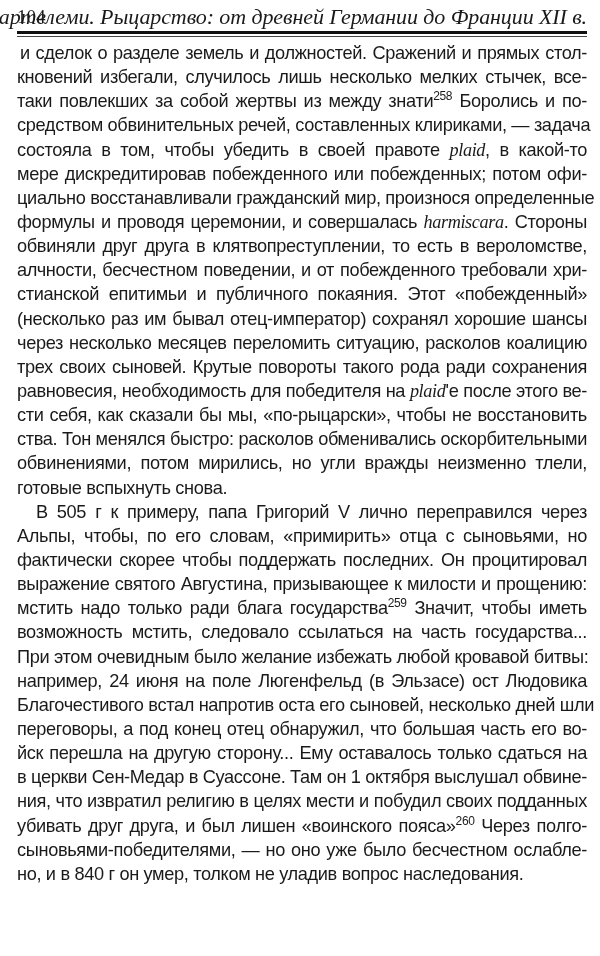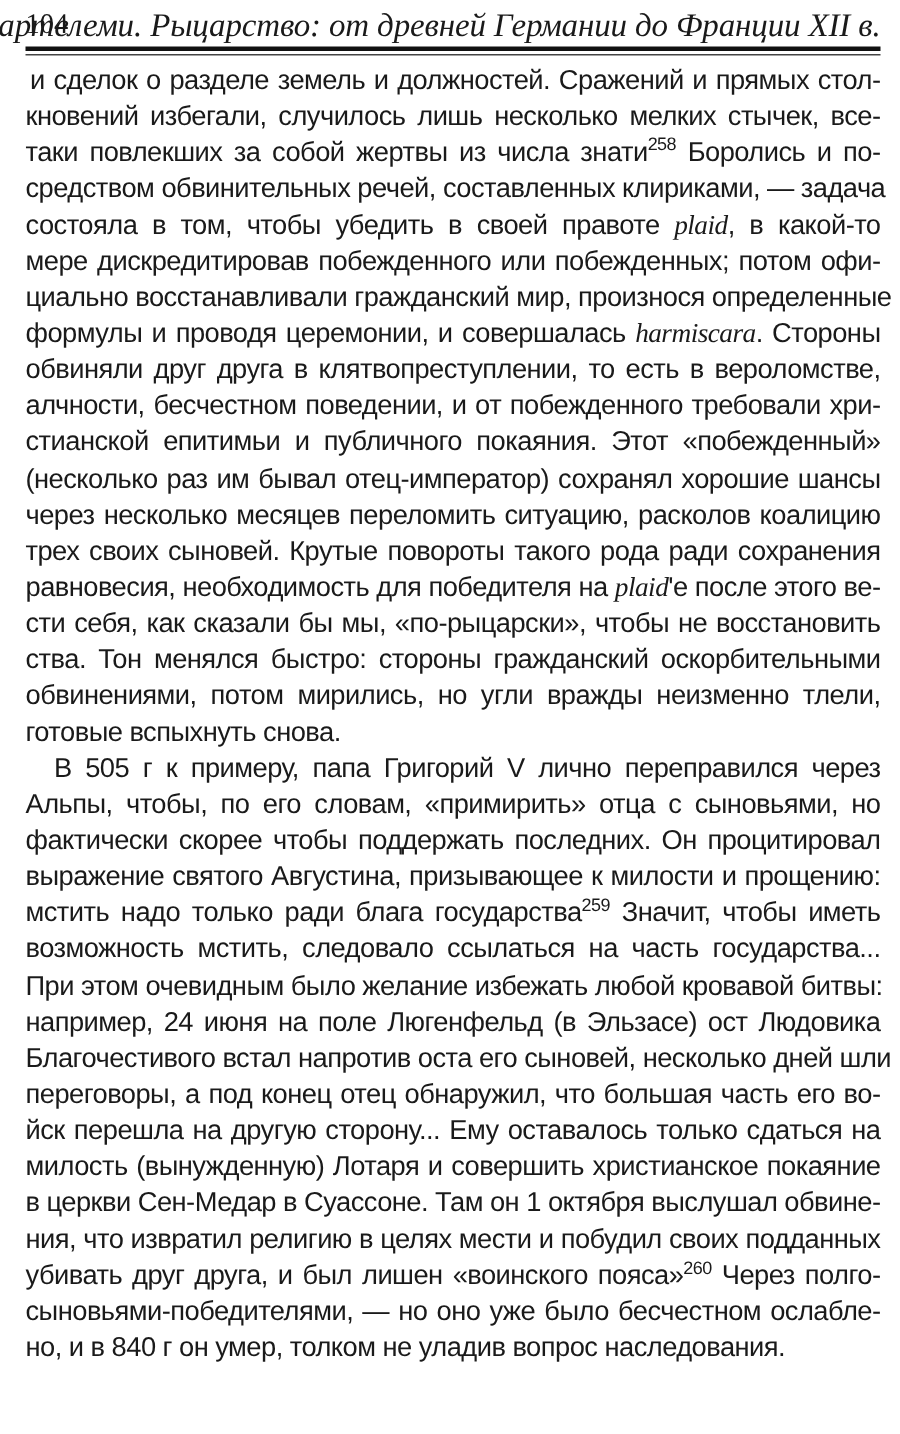--- a/index.html
+++ b/index.html
@@ -26,51 +26,50 @@
     <span class="page-num">104</span>
     <span class="running-title">Доминик Бартелеми. Рыцарство: от древней Германии до Франции XII в.</span>
   </div>
   <div class="rule-thick"></div>
   <div class="rule-thin"></div>
 
   <div class="body-text" id="body-text">
       <div>
         <span class="line lead"><span>и сделок о разделе земель и должностей. Сражений и прямых стол-</span></span>
         <span class="line"><span>кновений избегали, случилось лишь несколько мелких стычек, все-</span></span>
-        <span class="line"><span>таки повлекших за собой жертвы из числа знати</span><sup>258</sup><span> Боролись и по-</span></span>
+        <span class="line"><span>таки повлекших за собой жертвы из между знати</span><sup>258</sup><span> Боролись и по-</span></span>
         <span class="line"><span>средством обвинительных речей, составленных клириками, — задача</span></span>
         <span class="line"><span>состояла в том, чтобы убедить в своей правоте </span><span class="it">plaid</span><span>, в какой-то</span></span>
         <span class="line"><span>мере дискредитировав побежденного или побежденных; потом офи-</span></span>
         <span class="line"><span>циально восстанавливали гражданский мир, произнося определенные</span></span>
         <span class="line"><span>формулы и проводя церемонии, и совершалась </span><span class="it">harmiscara</span><span>. Стороны</span></span>
         <span class="line"><span>обвиняли друг друга в клятвопреступлении, то есть в вероломстве,</span></span>
         <span class="line"><span>алчности, бесчестном поведении, и от побежденного требовали хри-</span></span>
         <span class="line"><span>стианской епитимьи и публичного покаяния. Этот «побежденный»</span></span>
         <span class="line"><span>(несколько раз им бывал отец-император) сохранял хорошие шансы</span></span>
         <span class="line"><span>через несколько месяцев переломить ситуацию, расколов коалицию</span></span>
         <span class="line"><span>трех своих сыновей. Крутые повороты такого рода ради сохранения</span></span>
         <span class="line"><span>равновесия, необходимость для победителя на </span><span class="it">plaid</span><span>'е после этого ве-</span></span>
         <span class="line"><span>сти себя, как сказали бы мы, «по-рыцарски», чтобы не восстановить</span></span>
-        <span class="line"><span>ства. Тон менялся быстро: стороны гражданский оскорбительными</span></span>
+        <span class="line"><span>ства. Тон менялся быстро: расколов обменивались оскорбительными</span></span>
         <span class="line"><span>обвинениями, потом мирились, но угли вражды неизменно тлели,</span></span>
         <span class="line last"><span>готовые вспыхнуть снова.</span></span>
       </div>
       <div>
         <span class="line indent"><span>В 505 г к примеру, папа Григорий V лично переправился через</span></span>
         <span class="line"><span>Альпы, чтобы, по его словам, «примирить» отца с сыновьями, но</span></span>
         <span class="line"><span>фактически скорее чтобы поддержать последних. Он процитировал</span></span>
         <span class="line"><span>выражение святого Августина, призывающее к милости и прощению:</span></span>
         <span class="line"><span>мстить надо только ради блага государства</span><sup>259</sup><span> Значит, чтобы иметь</span></span>
         <span class="line"><span>возможность мстить, следовало ссылаться на часть государства...</span></span>
         <span class="line"><span>При этом очевидным было желание избежать любой кровавой битвы:</span></span>
         <span class="line"><span>например, 24 июня на поле Люгенфельд (в Эльзасе) ост Людовика</span></span>
         <span class="line"><span>Благочестивого встал напротив оста его сыновей, несколько дней шли</span></span>
         <span class="line"><span>переговоры, а под конец отец обнаружил, что большая часть его во-</span></span>
         <span class="line"><span>йск перешла на другую сторону... Ему оставалось только сдаться на</span></span>
-        <span class="line"><span>милость (вынужденную) Лотаря и совершить христианское покаяние</span></span>
         <span class="line"><span>в церкви Сен-Медар в Суассоне. Там он 1 октября выслушал обвине-</span></span>
         <span class="line"><span>ния, что извратил религию в целях мести и побудил своих подданных</span></span>
         <span class="line"><span>убивать друг друга, и был лишен «воинского пояса»</span><sup>260</sup><span> Через полго-</span></span>
         <span class="line"><span>сыновьями-победителями, — но оно уже было бесчестном ослабле-</span></span>
         <span class="line last"><span>но, и в 840 г он умер, толком не уладив вопрос наследования.</span></span>
       </div>
     </div>
 </div>
 
 </body></html>

